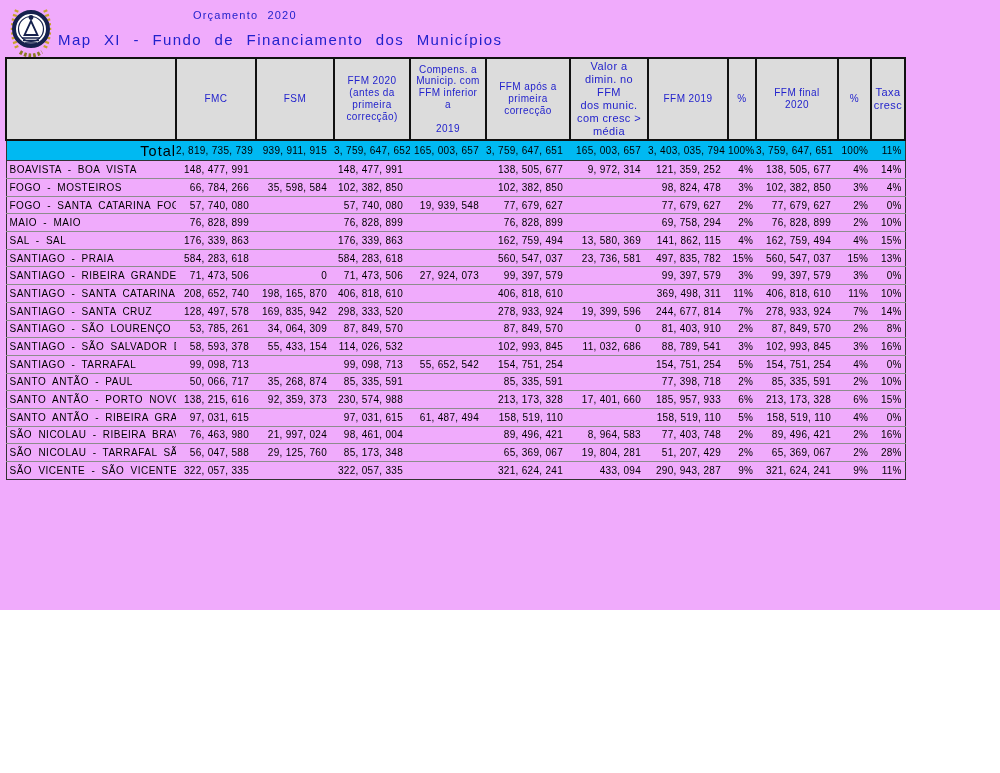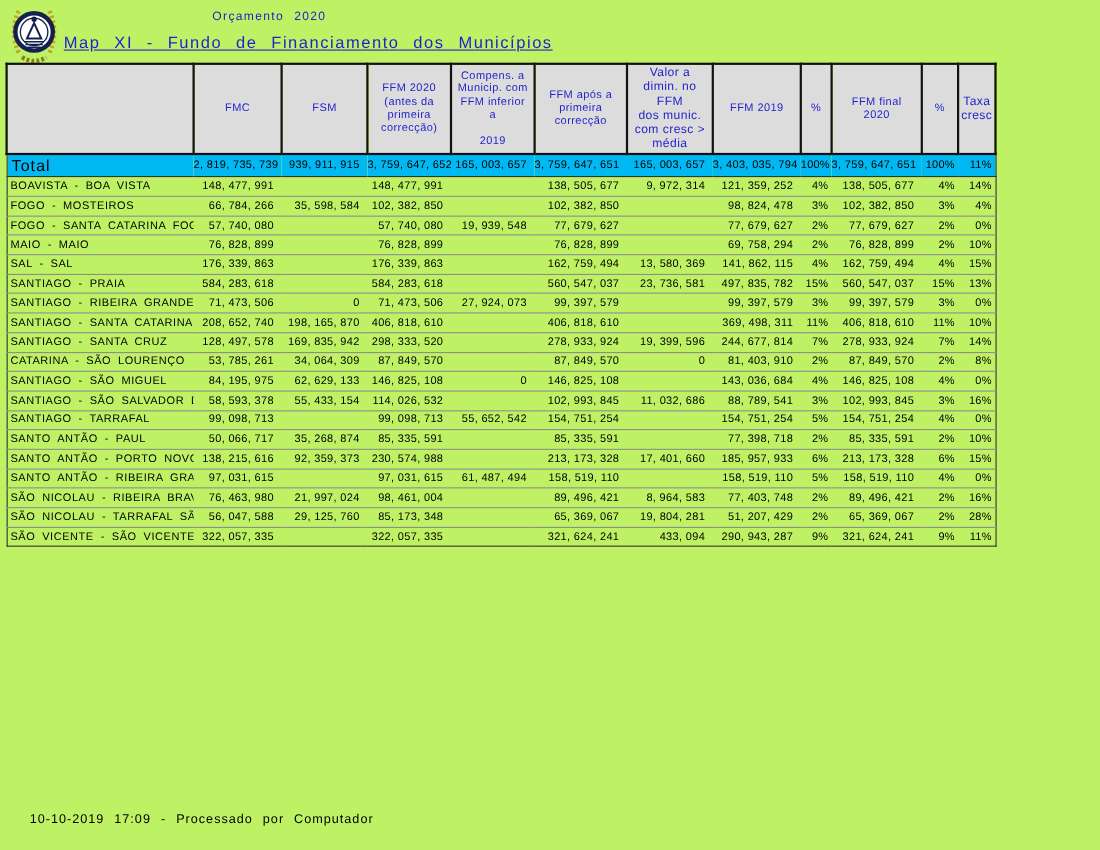--- a/index.html
+++ b/index.html
@@ -1,21 +1,21 @@
 <!DOCTYPE html>
 <html><head>
 <meta charset="utf-8">
 <style>
   * { margin: 0; padding: 0; box-sizing: border-box; }
   html, body { background: #ffffff; }
   .page {
     position: relative;
     width: 1000px;
-    height: 773px;
-    background: #bef264;
+    height: 610px;
+    background: #f0abfc;
     font-family: "Liberation Sans", sans-serif;
     color: #000;
     overflow: hidden;
   }
 
   
   .emblem {
     position: absolute;
     top: 3px; left: 7px;
     width: 48px; height: 55px;
@@ -30,21 +30,20 @@
     white-space: nowrap;
   }
   .report-title {
     position: absolute;
     top: 31px; left: 58px;
     font-size: 15px;
     color: #2222cc;
     letter-spacing: 1.4px;
     word-spacing: 7px;
     white-space: nowrap;
-    text-decoration: underline;
   }
 
   
   .table-wrap {
     position: absolute;
     top: 57px; left: 5px;
     width: 899px;
   }
   table.report {
     border-collapse: collapse;
@@ -88,20 +87,21 @@
     border-bottom: 1px solid #333;
     font-size: 10px;
     vertical-align: middle;
     white-space: nowrap;
     overflow: hidden;
   }
   tr.total-row td.name {
     font-size: 14.5px;
     letter-spacing: 1px;
     padding-left: 4px;
+    text-align: right;
   }
 
   tbody td {
     height: 17.7px;
     font-size: 10px;
     vertical-align: middle;
     border-bottom: 1px solid #8d8d8d;
     white-space: nowrap;
     overflow: hidden;
   }
@@ -350,46 +350,32 @@
             <td class="num"></td>
             <td class="num">278, 933, 924</td>
             <td class="num">19, 399, 596</td>
             <td class="num">244, 677, 814</td>
             <td class="pct">7%</td>
             <td class="num">278, 933, 924</td>
             <td class="pct">7%</td>
             <td class="pct">14%</td>
           </tr>
           <tr>
-            <td class="name">CATARINA - SÃO LOURENÇO</td>
+            <td class="name">SANTIAGO - SÃO LOURENÇO</td>
             <td class="num">53, 785, 261</td>
             <td class="num">34, 064, 309</td>
             <td class="num">87, 849, 570</td>
             <td class="num"></td>
             <td class="num">87, 849, 570</td>
             <td class="num">0</td>
             <td class="num">81, 403, 910</td>
             <td class="pct">2%</td>
             <td class="num">87, 849, 570</td>
             <td class="pct">2%</td>
             <td class="pct">8%</td>
-          </tr>
-          <tr>
-            <td class="name">SANTIAGO - SÃO MIGUEL</td>
-            <td class="num">84, 195, 975</td>
-            <td class="num">62, 629, 133</td>
-            <td class="num">146, 825, 108</td>
-            <td class="num">0</td>
-            <td class="num">146, 825, 108</td>
-            <td class="num"></td>
-            <td class="num">143, 036, 684</td>
-            <td class="pct">4%</td>
-            <td class="num">146, 825, 108</td>
-            <td class="pct">4%</td>
-            <td class="pct">0%</td>
           </tr>
           <tr>
             <td class="name">SANTIAGO - SÃO SALVADOR DO</td>
             <td class="num">58, 593, 378</td>
             <td class="num">55, 433, 154</td>
             <td class="num">114, 026, 532</td>
             <td class="num"></td>
             <td class="num">102, 993, 845</td>
             <td class="num">11, 032, 686</td>
             <td class="num">88, 789, 541</td>

